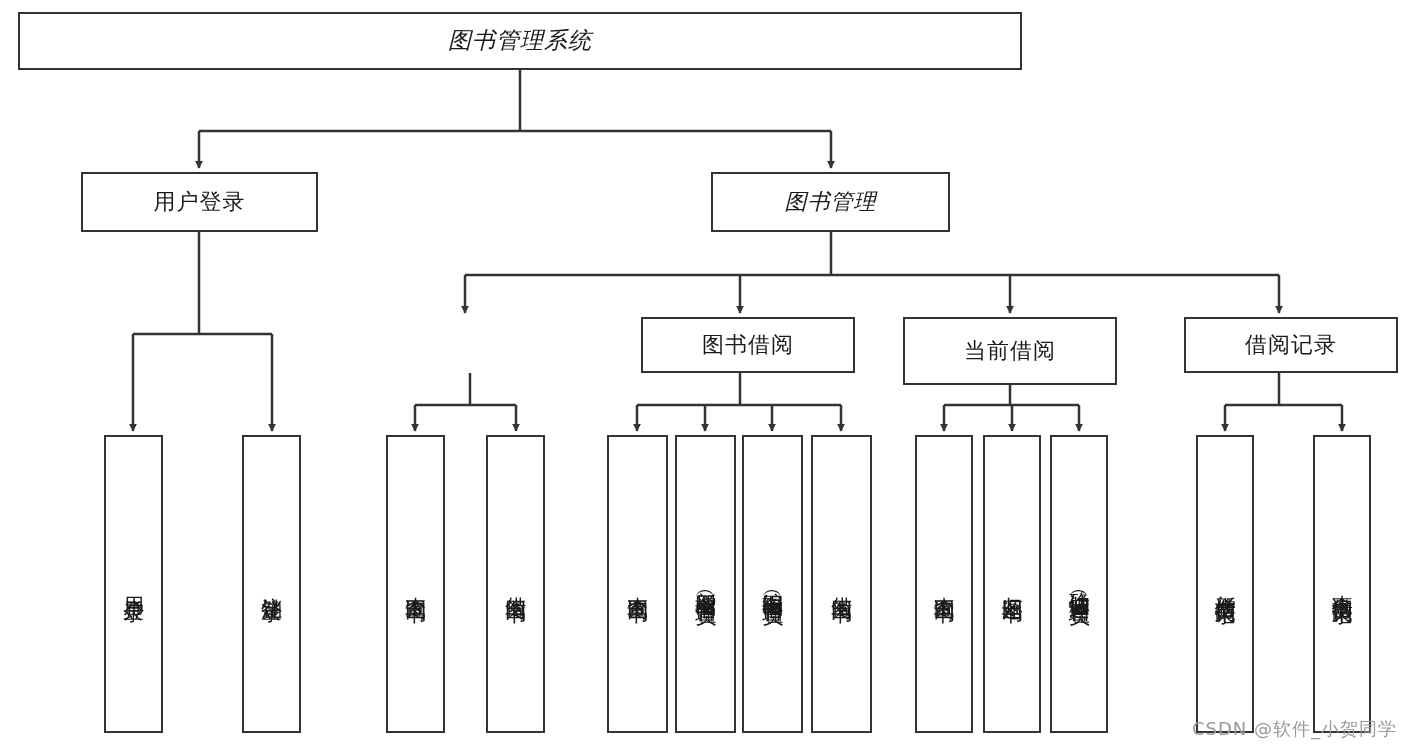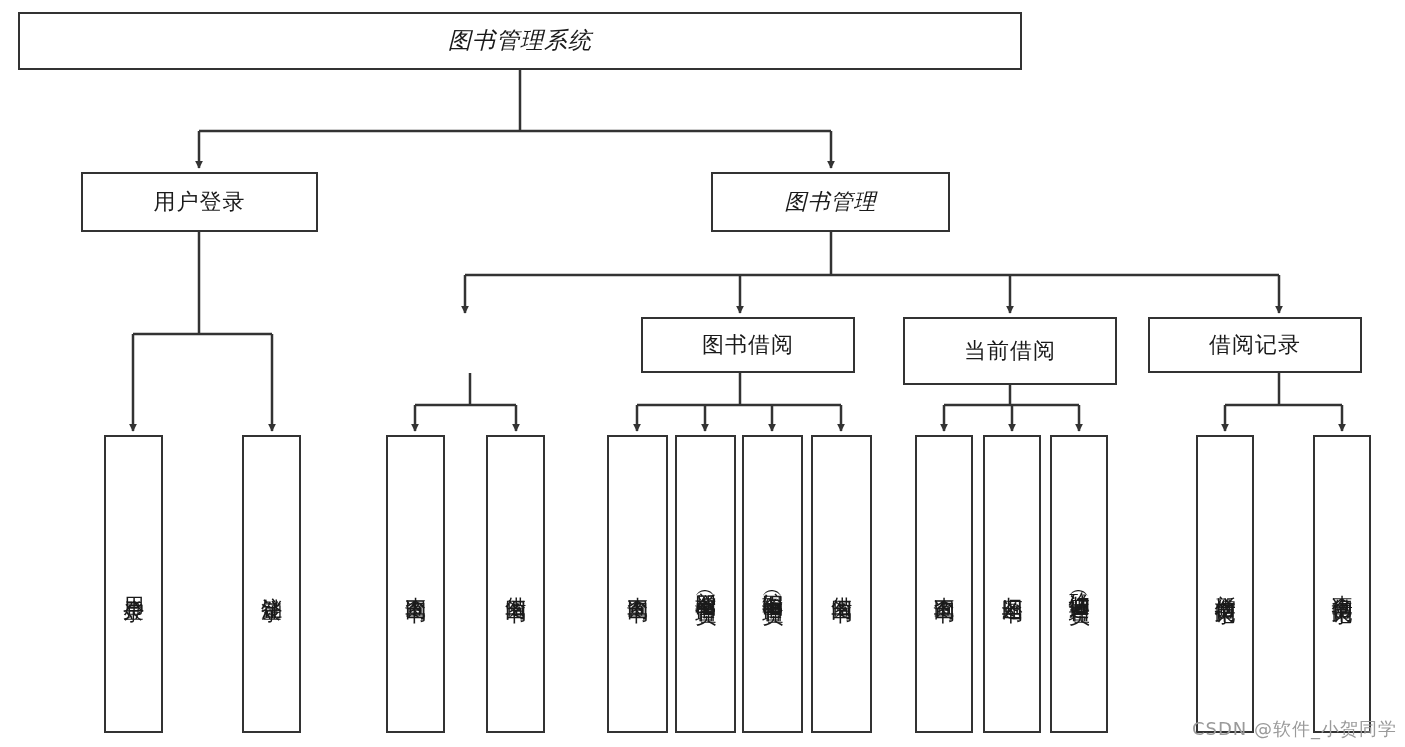--- a/index.html
+++ b/index.html
@@ -145,21 +145,21 @@
   <div class="node horizontal" style="left: 711px; top: 172px; width: 239px; height: 60px; font-style: italic;">
     <span class="label">图书管理</span>
   </div>
 
   <div class="node horizontal" style="left: 633px; top: 317px; width: 214px; height: 56px; margin-left: 8px;">
     <span class="label">图书借阅</span>
   </div>
   <div class="node horizontal" style="left: 903px; top: 317px; width: 214px; height: 68px;">
     <span class="label">当前借阅</span>
   </div>
-  <div class="node horizontal" style="left: 1148px; top: 317px; width: 214px; height: 56px;">
+  <div class="node horizontal" style="left: 1184px; top: 317px; width: 214px; height: 56px;">
     <span class="label">借阅记录</span>
   </div>
 
   <div class="node vertical" style="left: 104px; top: 435px; width: 59px; height: 298px;">
     <span class="label">用户登录</span>
   </div>
   <div class="node vertical" style="left: 242px; top: 435px; width: 59px; height: 298px;">
     <span class="label">注销登录</span>
   </div>
   <div class="node vertical" style="left: 386px; top: 435px; width: 59px; height: 298px;">

